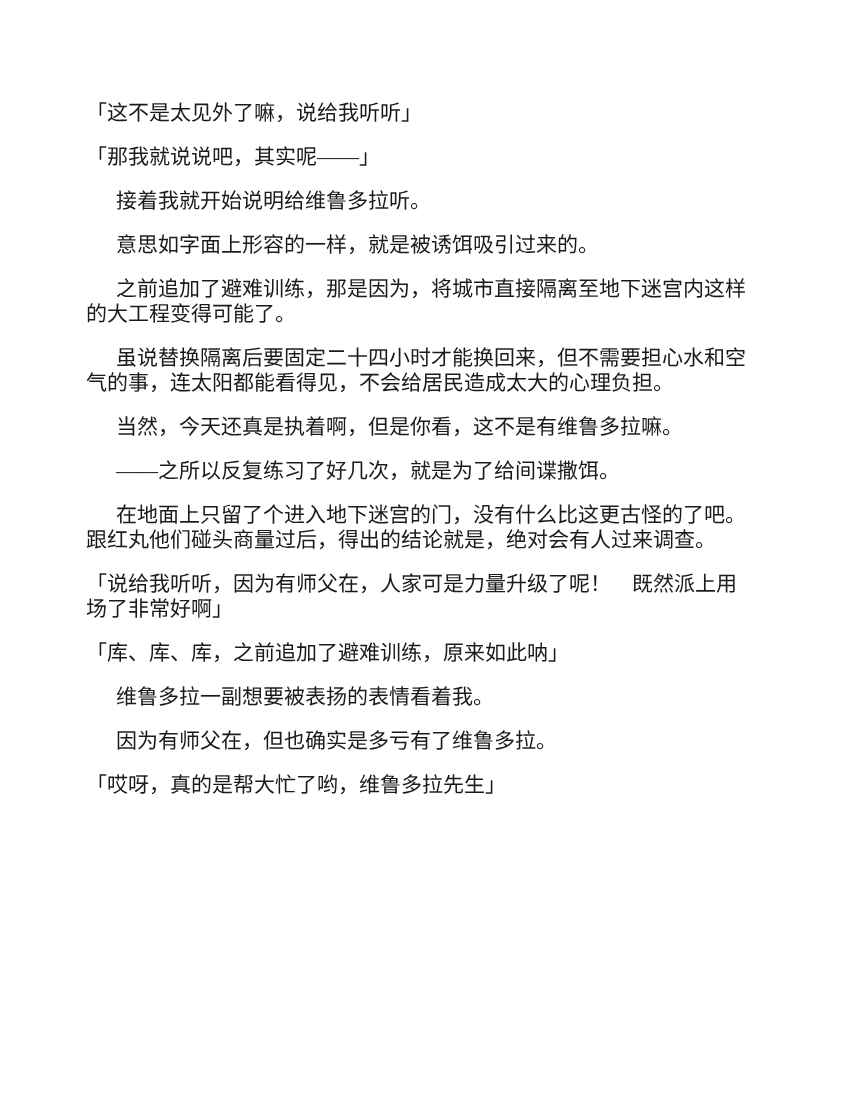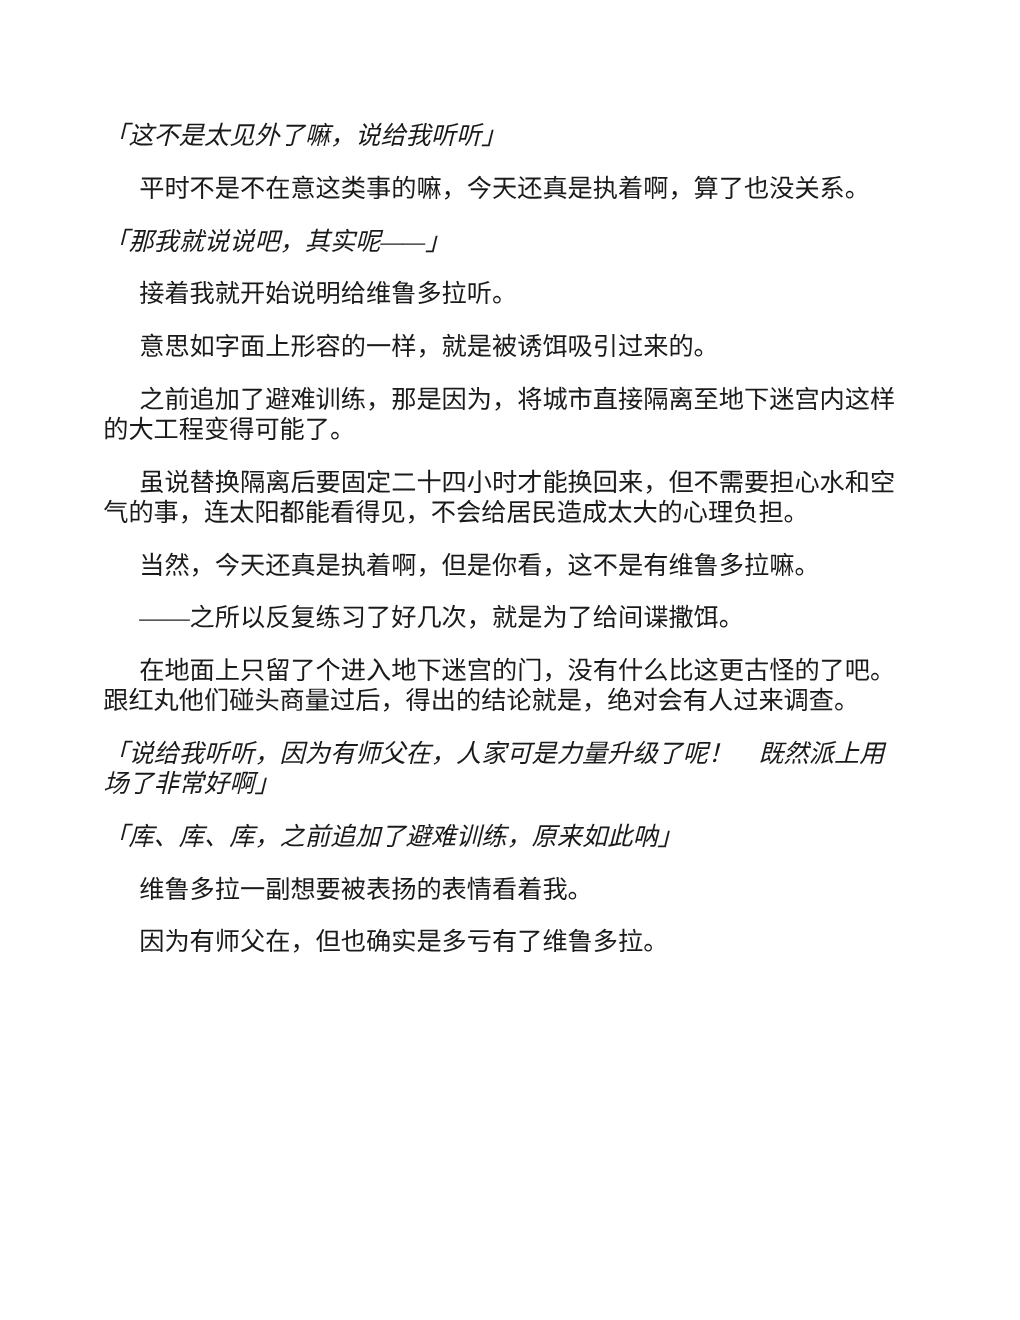--- a/index.html
+++ b/index.html
@@ -25,34 +25,33 @@
     line-height: 25px;
     text-align: left;
     letter-spacing: 0;
     word-break: break-all;
   }
   .page p.narration {
     text-indent: 30px;
   }
   .page p.dialogue {
     text-indent: 0;
-    font-style: italic;
   }
 </style>
 </head>
 <body>
 
 <main class="page">
     <p class="dialogue">「这不是太见外了嘛，说给我听听」</p>
-    <p class="narration">平时不是不在意这类事的嘛，今天还真是执着啊，算了也没关系。</p>
     <p class="dialogue">「那我就说说吧，其实呢——」</p>
     <p class="narration">接着我就开始说明给维鲁多拉听。</p>
     <p class="narration">意思如字面上形容的一样，就是被诱饵吸引过来的。</p>
     <p class="narration">之前追加了避难训练，那是因为，将城市直接隔离至地下迷宫内这样的大工程变得可能了。</p>
     <p class="narration">虽说替换隔离后要固定二十四小时才能换回来，但不需要担心水和空气的事，连太阳都能看得见，不会给居民造成太大的心理负担。</p>
     <p class="narration">当然，今天还真是执着啊，但是你看，这不是有维鲁多拉嘛。</p>
     <p class="narration">——之所以反复练习了好几次，就是为了给间谍撒饵。</p>
     <p class="narration">在地面上只留了个进入地下迷宫的门，没有什么比这更古怪的了吧。跟红丸他们碰头商量过后，得出的结论就是，绝对会有人过来调查。</p>
     <p class="dialogue">「说给我听听，因为有师父在，人家可是力量升级了呢！　既然派上用场了非常好啊」</p>
     <p class="dialogue">「库、库、库，之前追加了避难训练，原来如此呐」</p>
     <p class="narration">维鲁多拉一副想要被表扬的表情看着我。</p>
     <p class="narration">因为有师父在，但也确实是多亏有了维鲁多拉。</p>
+    <p class="dialogue">「哎呀，真的是帮大忙了哟，维鲁多拉先生」</p>
   </main>
 
 </body></html>

